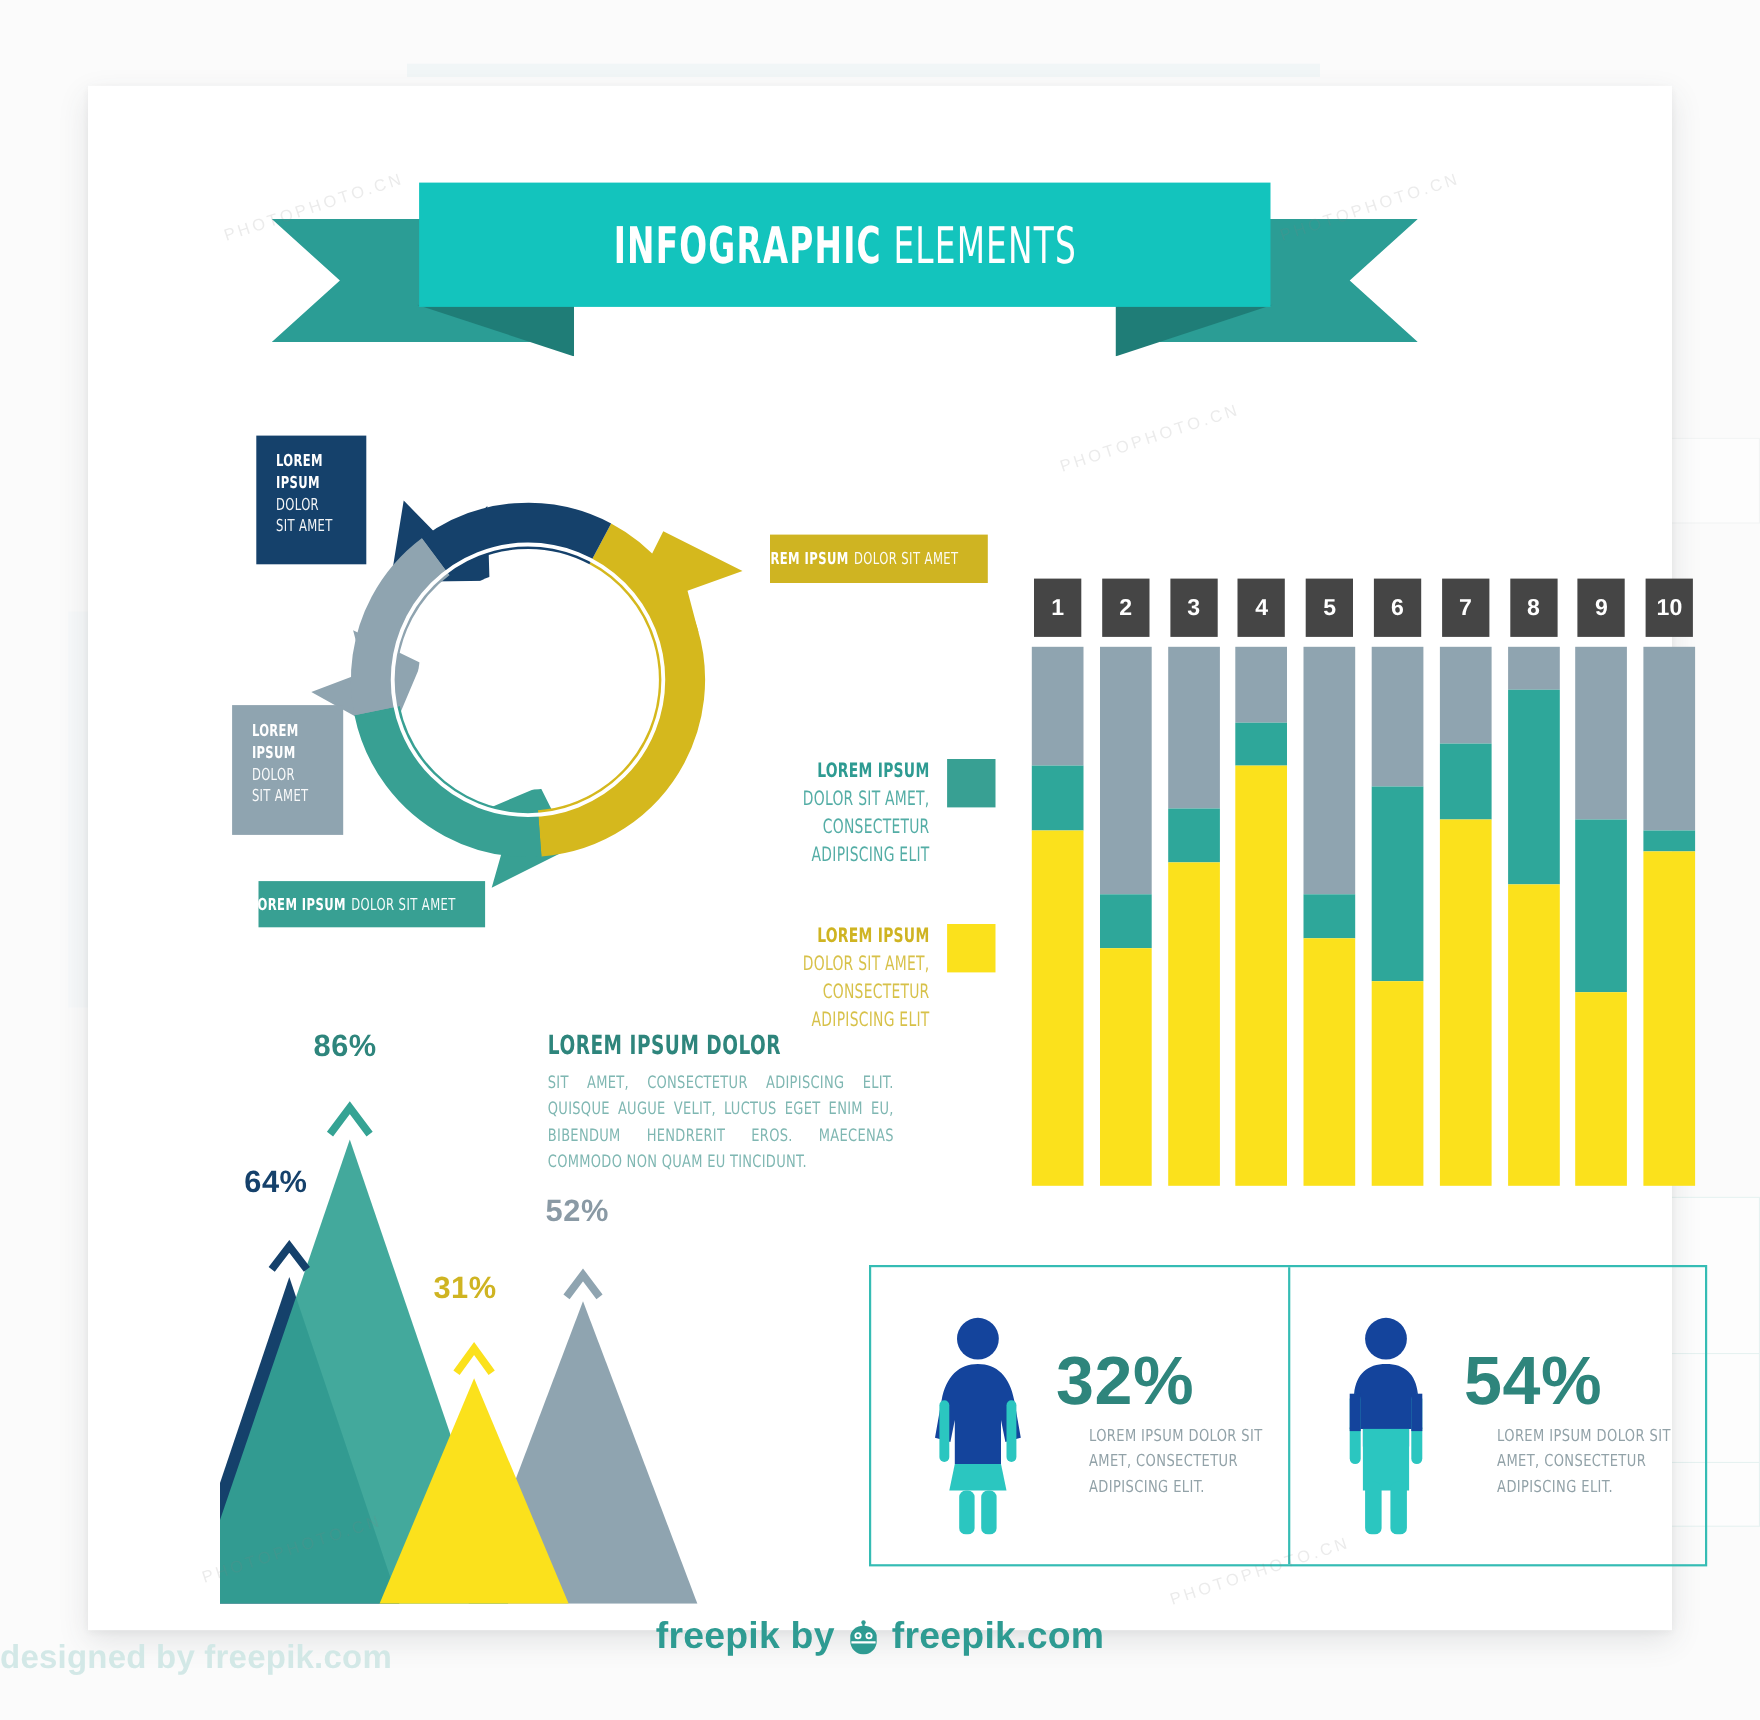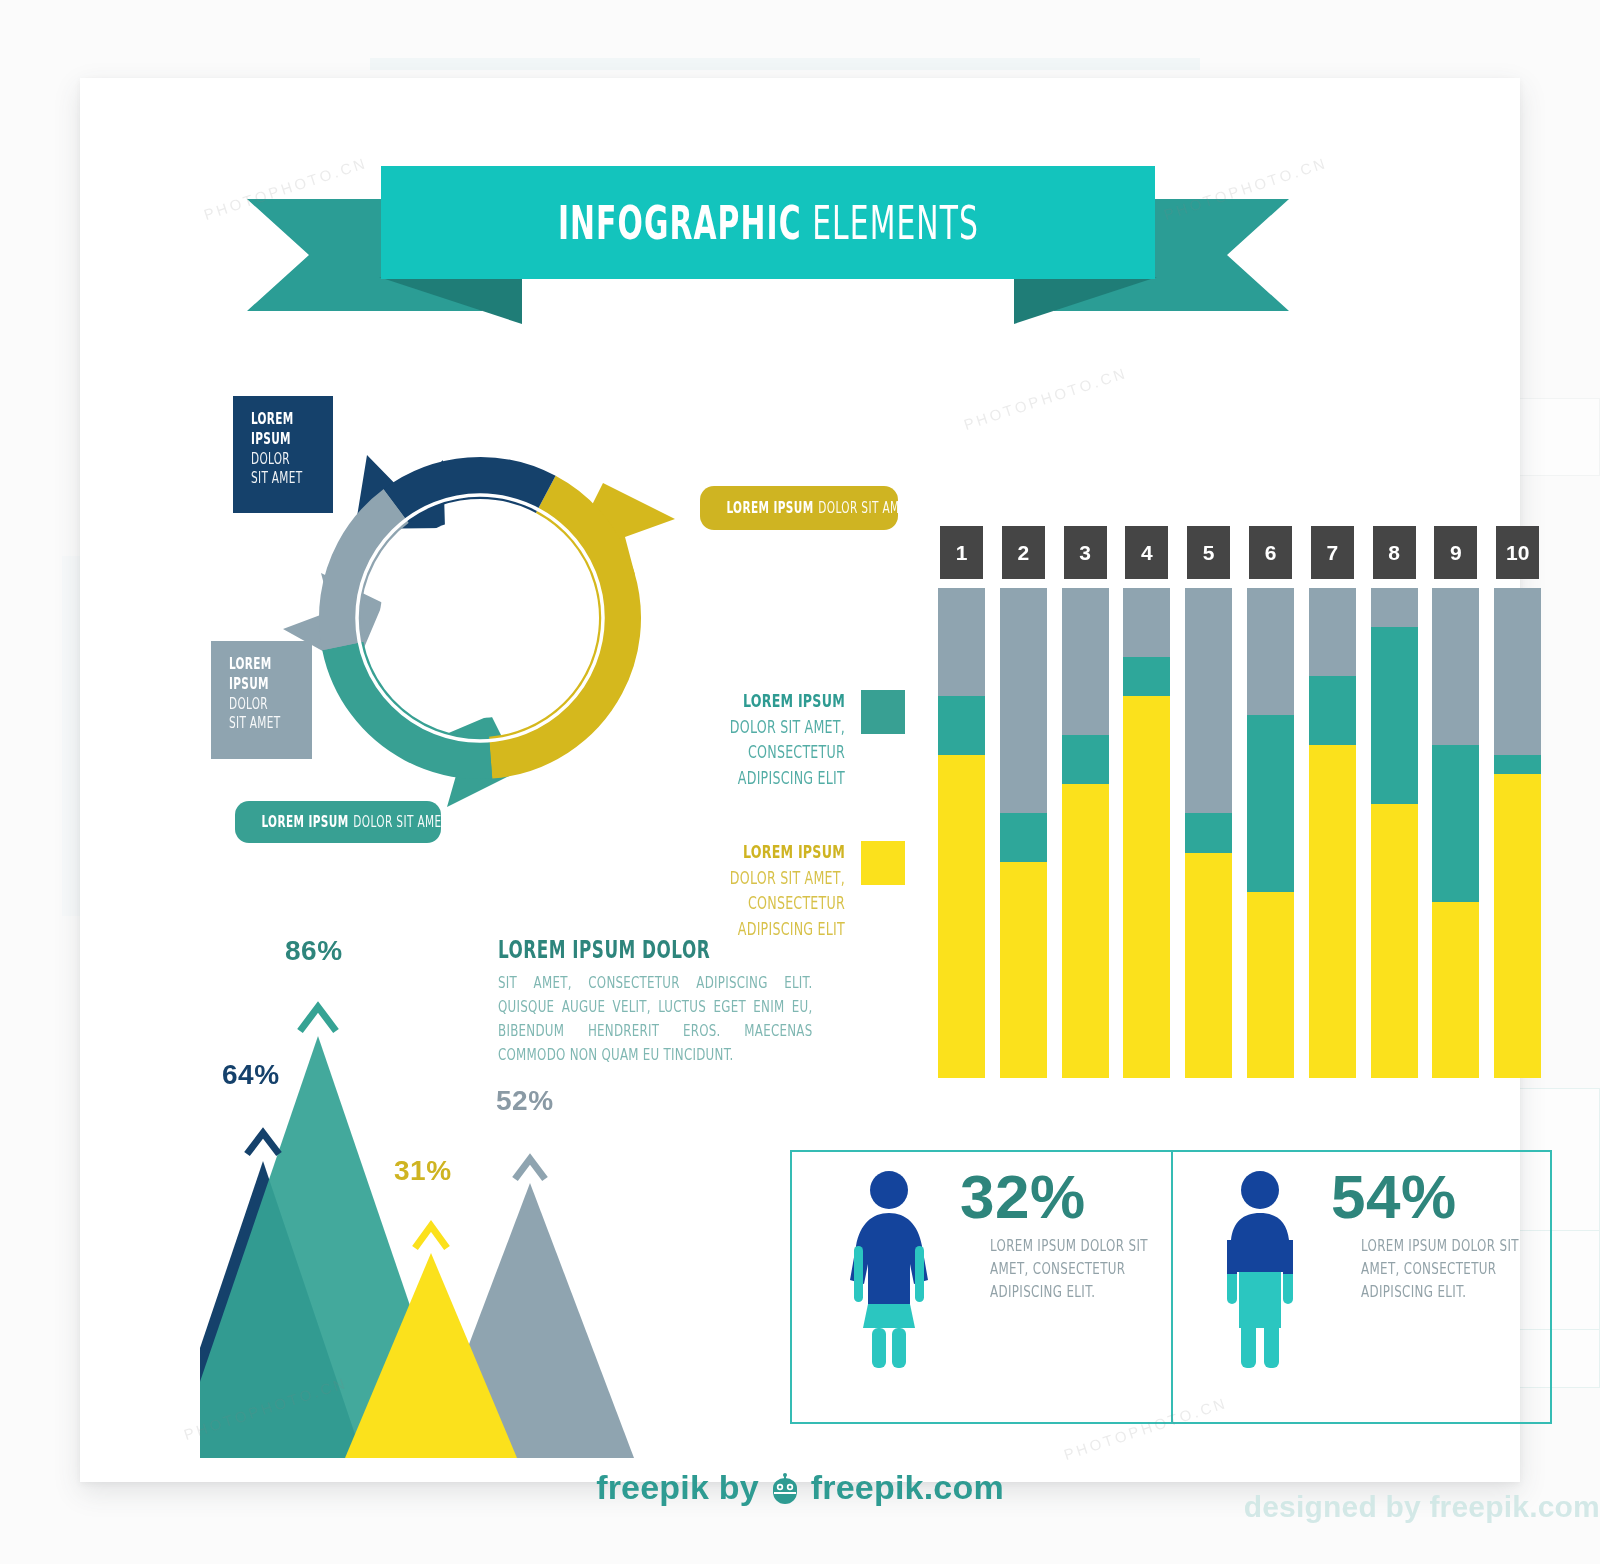--- a/index.html
+++ b/index.html
@@ -65,22 +65,22 @@
   .box-label {
     position: absolute; padding: 14px 14px 12px 18px;
     color: #fff; line-height: 1.32;
   }
   .box-label .l1 { font-weight: 700; font-size: 15px; letter-spacing:.4px; display:block;}
   .box-label .l2 { font-weight: 400; font-size: 15px; letter-spacing:.4px; display:block; opacity:.94;}
   .box-navy { left: 153px; top: 318px; width: 100px; height: 117px; background: #15416b; }
   .box-gray { left: 131px; top: 563px; width: 101px; height: 118px; background: #8fa4b0; }
 
   .pill {
-    position: absolute; display:flex; align-items:center; justify-content:flex-start;
-    color:#fff; font-size: 15px; letter-spacing:.5px; white-space: nowrap; border-radius: 14px;
+    position: absolute; display:flex; align-items:center; justify-content:flex-end;
+    color:#fff; font-size: 15px; letter-spacing:.5px; white-space: nowrap;
   }
   .pill b { font-weight: 700; margin-right: 6px; }
   .pill s { text-decoration: none; font-weight: 400; opacity:.95; }
   .pill-yellow { left: 620px; top: 408px; width: 198px; height: 44px; background: #cfb422; }
   .pill-teal   { left: 155px; top: 723px; width: 206px; height: 42px; background: #38a093; }
 
   
   .legend { position: absolute; left: 575px; top: 610px; width: 250px; }
   .legend-row { display:flex; align-items:flex-start; justify-content:flex-end; gap: 16px; margin-bottom: 48px;}
   .legend-row .txt { text-align: right; line-height: 1.42; font-size: 18px; letter-spacing: .3px;}
@@ -112,36 +112,36 @@
   .tri-copy { position: absolute; left: 418px; top: 858px; width: 370px; }
   .tri-copy .h { color: #2e857c; font-weight: 700; font-size: 24px; letter-spacing: .6px; margin-bottom: 7px;}
   .tri-copy .p { color: #7fb7b2; font-size: 15.5px; line-height: 1.55; letter-spacing: .3px; text-align: justify;}
 
   
   .gender {
     position: absolute; left: 710px; top: 1072px; width: 762px; height: 274px;
     border: 2px solid #35bcb4;
   }
   .gender .divider { position:absolute; left: 50%; top: 0; bottom: 0; width: 2px; background: #35bcb4; }
-  .gcell { position: absolute; top: 0; bottom: 0; width: 50%; display:flex; padding: 16px 0 0 52px; gap: 26px;}
+  .gcell { position: absolute; top: 0; bottom: 0; width: 50%; display:flex; align-items:center; padding: 16px 0 0 52px; gap: 26px;}
   .gcell.l { left: 0; } .gcell.r { left: 50%; padding-left: 44px;}
   .gcell .fig { width: 90px; flex: 0 0 90px; height: 200px; position: relative;}
   .gcell .fig svg { width: 100%; height: 100%; }
   .gcell .meta .pct { color: #2e857c; font-weight: 700; font-size: 62px; line-height: .95; letter-spacing: .5px;}
   .gcell .meta .sub { color: #92a2a8; font-size: 15px; line-height: 1.55; letter-spacing: .4px; margin-top: 8px; margin-left: 30px;}
 
   
   .footer {
     position: absolute; left: 0; right: 0; top: 1390px;
     display: flex; align-items: center; justify-content: center; gap: 10px;
     color: #2e9b92; font-weight: 700; font-size: 34px; letter-spacing: .2px;
   }
   .footer .robot { width: 32px; height: 32px; }
   .watermark-footer {
-    position: absolute; left: 0; right: 0; top: 1490px; text-align:right;
+    position: absolute; left: 0; right: 0; top: 1490px; text-align:left;
     color: #cfe7e5; font-weight: 700; font-size: 30px; letter-spacing:.2px; opacity:.9;
   }
   .wm {
     position: absolute; color: rgba(130,130,130,.16); font-size: 15px;
     letter-spacing: 3px; pointer-events: none; user-select: none;
   }
 </style>
 </head>
 <body>
 

